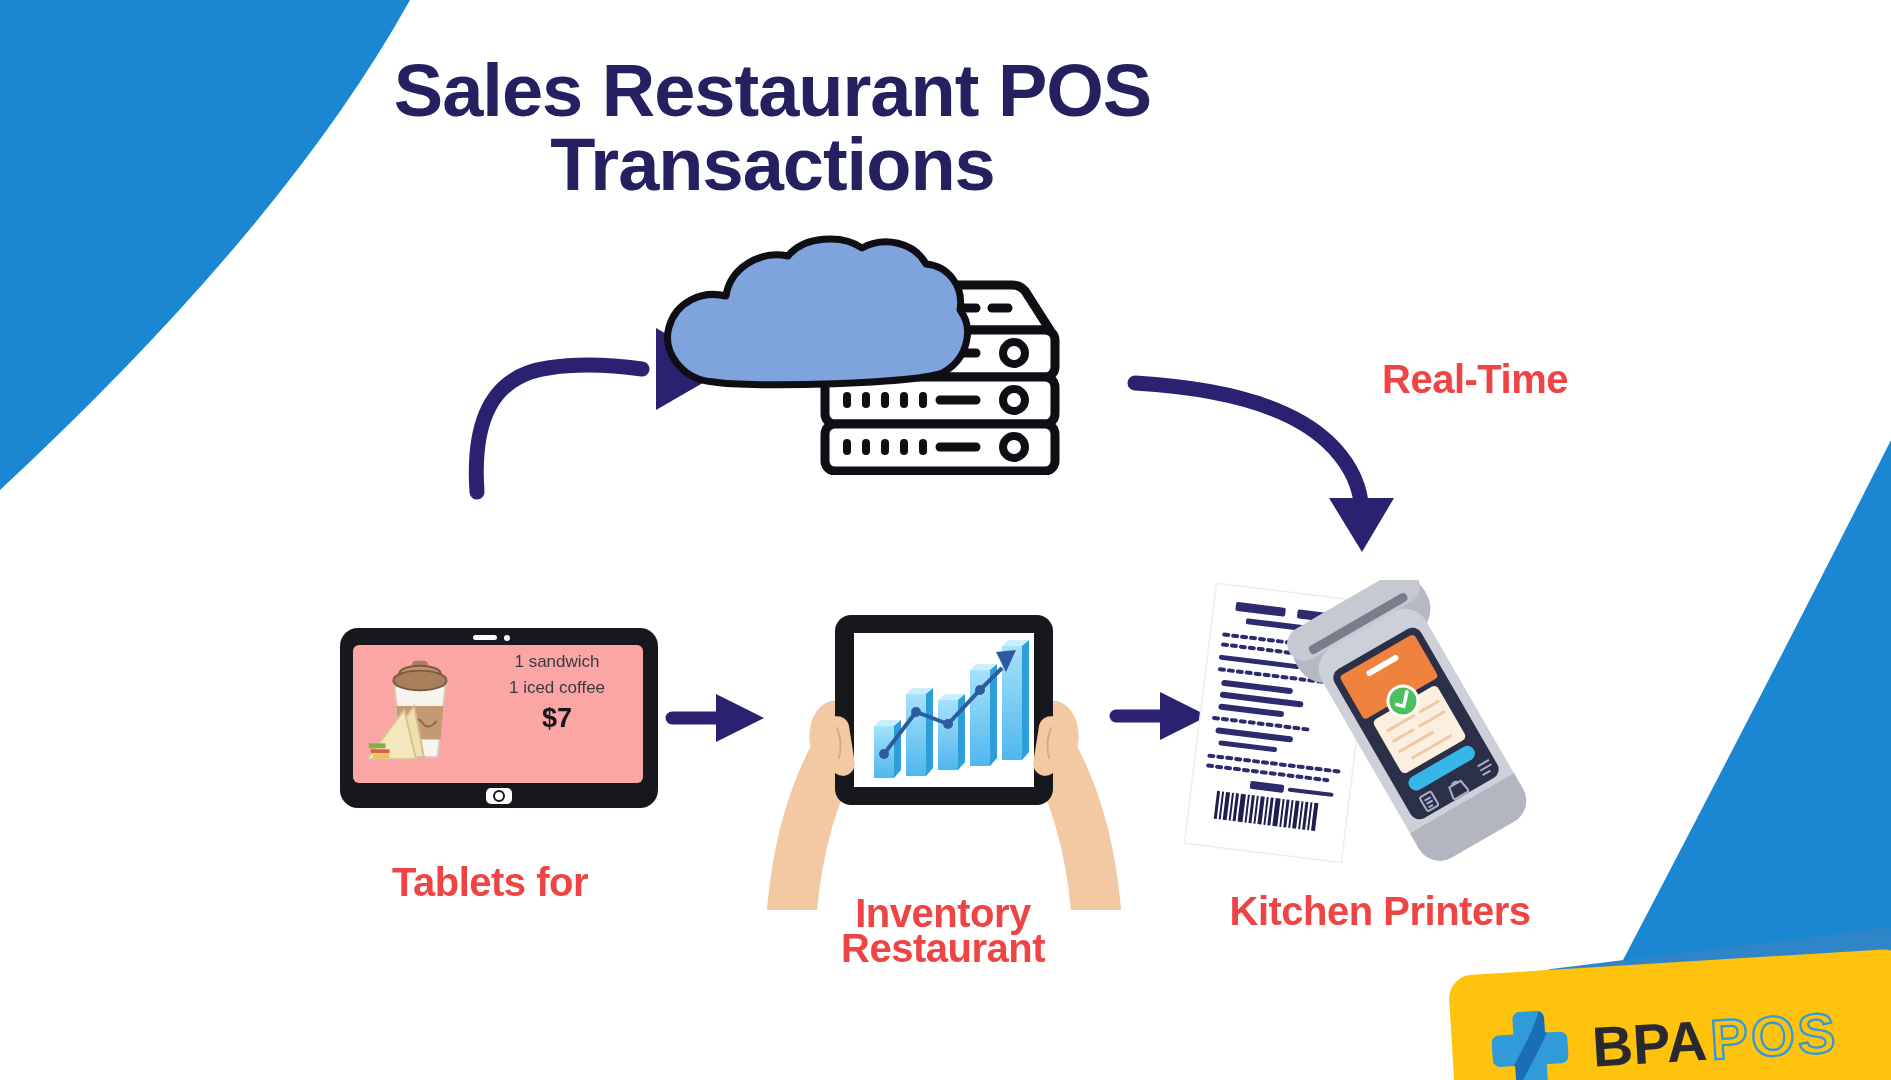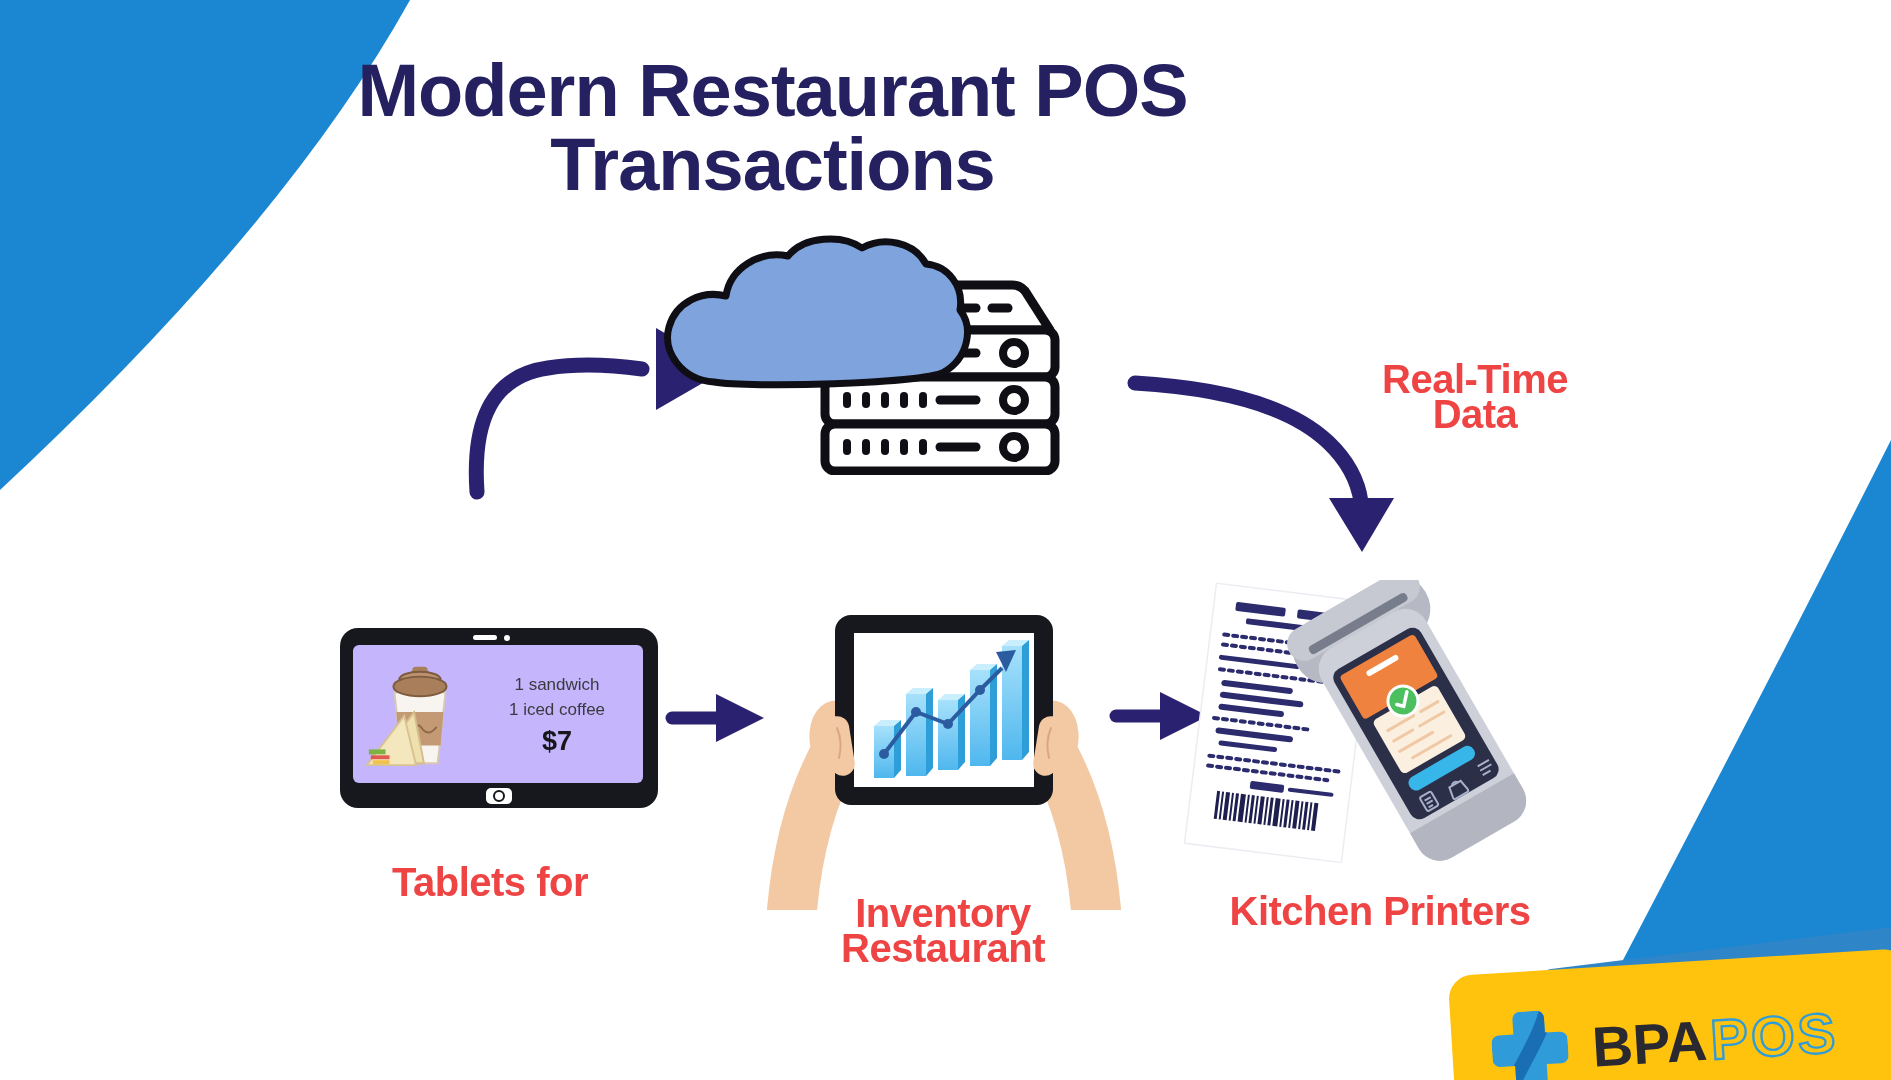--- a/index.html
+++ b/index.html
@@ -14,22 +14,22 @@
   }
   .lbl40{font-size:40px;}
   .title{
     left:250px;top:54px;width:1045px;text-align:center;color:#252160;
     font-weight:800;font-size:74px;line-height:1.0;letter-spacing:-1px;
   }
   
   .tablet1{left:340px;top:628px;width:318px;height:180px;background:#17181D;border-radius:18px;}
   .cam-dash{position:absolute;left:133px;top:7px;width:24px;height:5px;background:#fff;border-radius:3px;}
   .cam-dot{position:absolute;left:164px;top:7px;width:6px;height:6px;background:#fff;border-radius:50%;}
-  .t1-screen{position:absolute;left:13px;top:17px;right:15px;bottom:25px;background:#c4b5fd;border-radius:6px;
-    display:flex;align-items:center;padding:4px 6px;box-sizing:border-box;}
+  .t1-screen{position:absolute;left:13px;top:17px;right:15px;bottom:25px;background:#fca5a5;border-radius:6px;
+    display:flex;padding:4px 6px;box-sizing:border-box;}
   .order-text{flex:1;text-align:center;}
   .order-line{font-size:17px;color:#3A3A3E;line-height:1.5;}
   .order-price{font-size:27px;font-weight:800;color:#17171B;margin-top:3px;}
   .home-btn{position:absolute;left:50%;bottom:4px;transform:translateX(-50%);width:26px;height:16px;
     background:#fff;border-radius:5px;display:flex;align-items:center;justify-content:center;}
   .home-ring{width:8px;height:8px;border:2.5px solid #17181D;border-radius:50%;}
   
   .logo-underlay{left:1545px;top:948px;width:360px;height:120px;background:#2E86C8;
     transform:rotate(-7deg);border-radius:12px;}
   .logo-box{left:1452px;top:962px;width:460px;height:155px;background:#FFC20D;border-radius:24px;
@@ -41,21 +41,21 @@
 <div class="canvas">
 
   <svg class="abs" style="left:0;top:0" width="460" height="540" viewBox="0 0 460 540">
     <path d="M0,0 H410 Q285,225 0,490 Z" fill="#1B86D1"></path>
   </svg>
   <svg class="abs" style="left:1411px;top:420px" width="480" height="660" viewBox="0 0 480 660">
     <path d="M480,20 Q349,280 149,660 L480,660 Z" fill="#1B86D1"></path>
   </svg>
 
   <div class="abs title">
-    <div>Modern Restaurant POS</div>
+    <div>Sales Restaurant POS</div>
     <div>Transactions</div>
   </div>
 
   <svg class="abs" style="left:380px;top:280px" width="380" height="240" viewBox="0 0 380 240">
     <path d="M97,212 C92,140 112,96 168,88 C200,83 232,85 262,89" stroke="#2A2170" stroke-width="15" fill="none" stroke-linecap="round"></path>
     <polygon points="276,48 347,89 276,130" fill="#2A2170"></polygon>
   </svg>
 
   <svg class="abs" style="left:1120px;top:360px" width="300" height="210" viewBox="0 0 300 210">
     <path d="M15,23 C100,28 170,46 208,82 C228,101 238,120 241,142" stroke="#2A2170" stroke-width="15" fill="none" stroke-linecap="round"></path>
@@ -96,21 +96,20 @@
     <g fill="#fff" stroke="#0E0E14" stroke-width="8">
       <circle cx="374" cy="123" r="11"></circle>
         <circle cx="374" cy="170" r="11"></circle>
         <circle cx="374" cy="217" r="11"></circle>
     </g>
     <path fill="#7FA3DC" stroke="#0E0E14" stroke-width="7" stroke-linejoin="round" d="M74,152 C42,150 22,122 29,97 C36,72 62,60 86,66 C90,38 120,20 148,26 C164,6 202,4 222,18 C244,6 274,12 286,34 C308,36 324,56 320,80 C334,98 328,128 304,142 C282,154 109,158 74,152 Z"></path>
   </svg>
 
   <div class="abs label lbl40" style="left:1325px;top:362px;width:300px;">
     <div>Real-Time</div>
-    <div>Data</div>
   </div>
 
   <div class="abs label lbl40" style="left:336px;top:528px;width:300px;">
   </div>
 
   <div class="abs tablet1">
     <div class="cam-dash"></div>
     <div class="cam-dot"></div>
     <div class="t1-screen">
       <svg width="118" height="118" viewBox="0 0 120 120">

